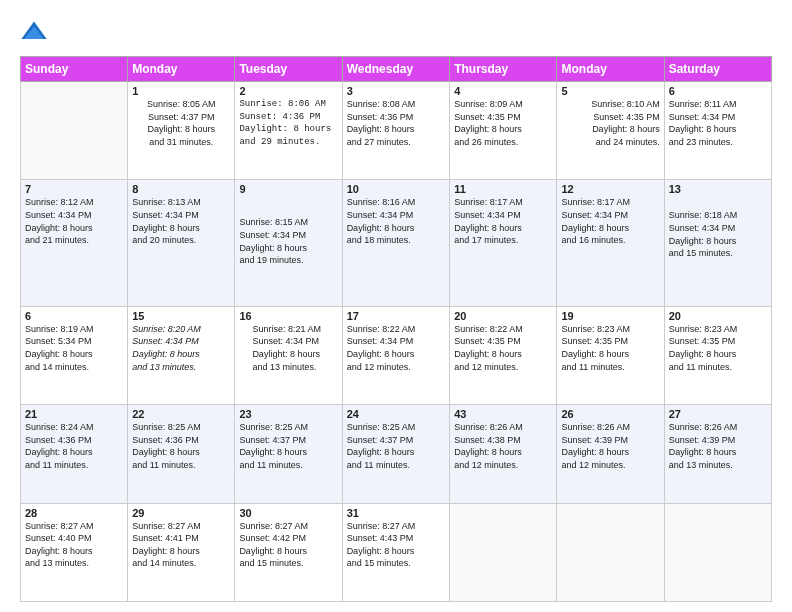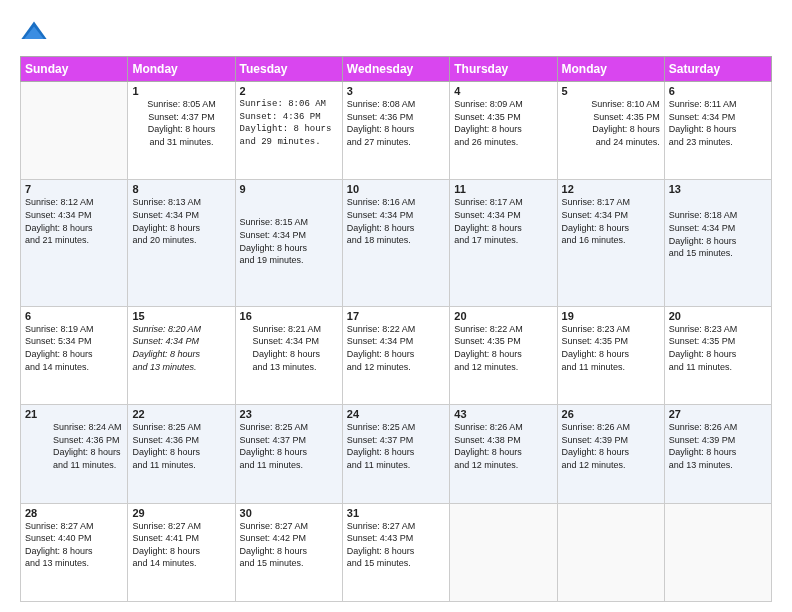--- a/index.html
+++ b/index.html
@@ -274,21 +274,21 @@
             <span class="day-num">20</span>
             <div class="day-info" style="white-space: pre-line;">Sunrise: 8:23 AM
 Sunset: 4:35 PM
 Daylight: 8 hours
 and 11 minutes.</div>
           </td>
         </tr>
         <tr>
           <td>
             <span class="day-num">21</span>
-            <div class="day-info" style="white-space: pre-line; margin-left: 28px;">Sunrise: 8:24 AM
+            <div class="day-info" style="white-space: pre-line;">Sunrise: 8:24 AM
 Sunset: 4:36 PM
 Daylight: 8 hours
 and 11 minutes.</div>
           </td>
           <td>
             <span class="day-num">22</span>
             <div class="day-info" style="white-space: pre-line;">Sunrise: 8:25 AM
 Sunset: 4:36 PM
 Daylight: 8 hours
 and 11 minutes.</div>

